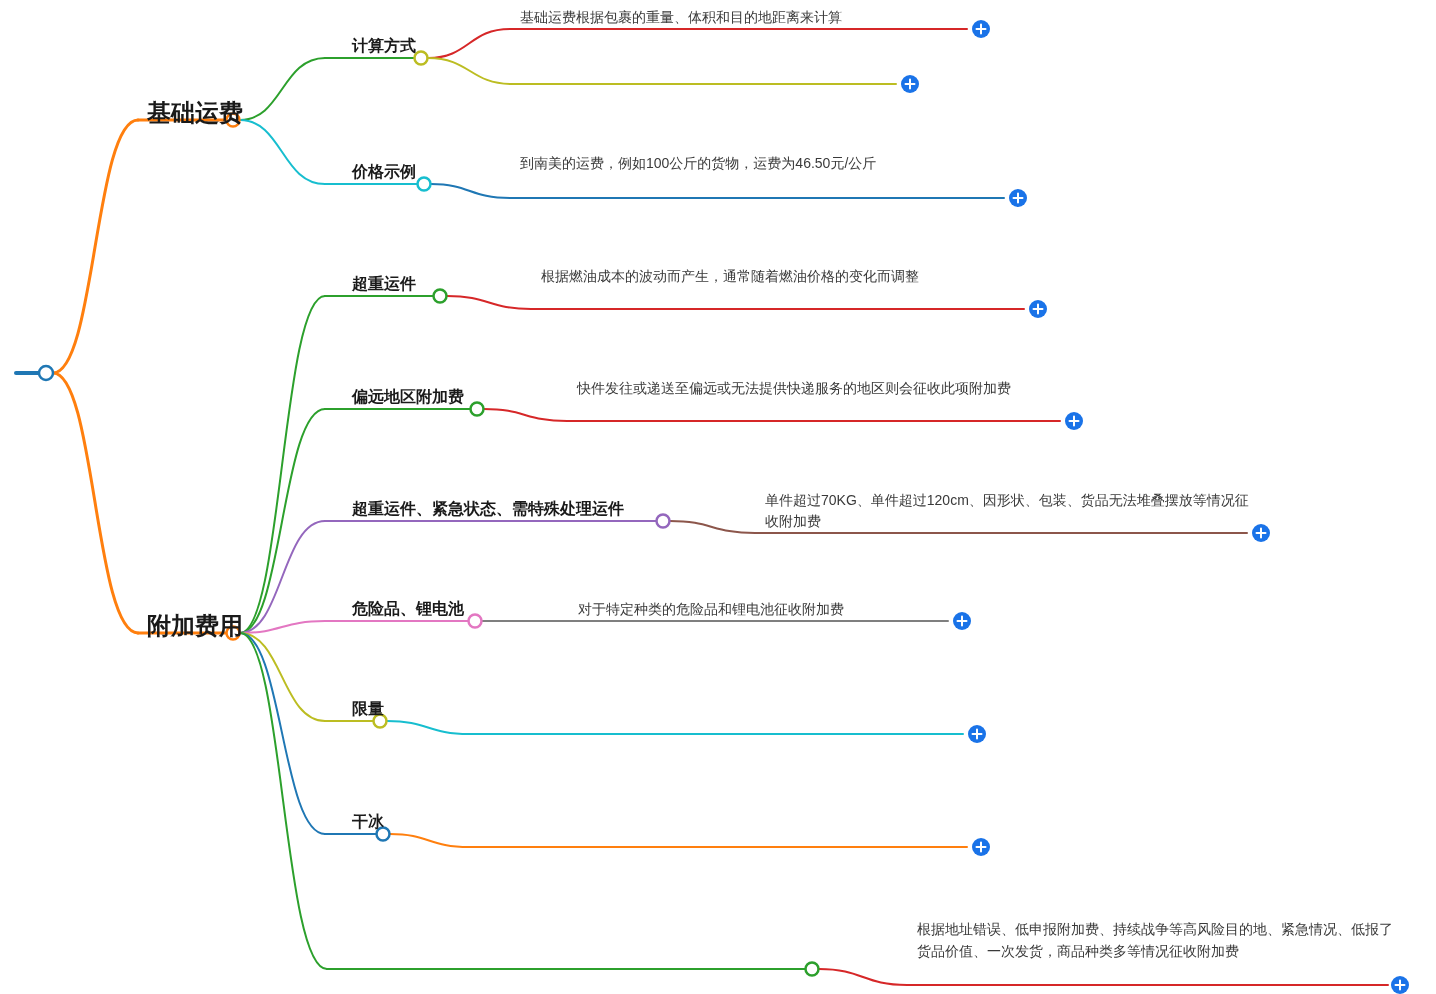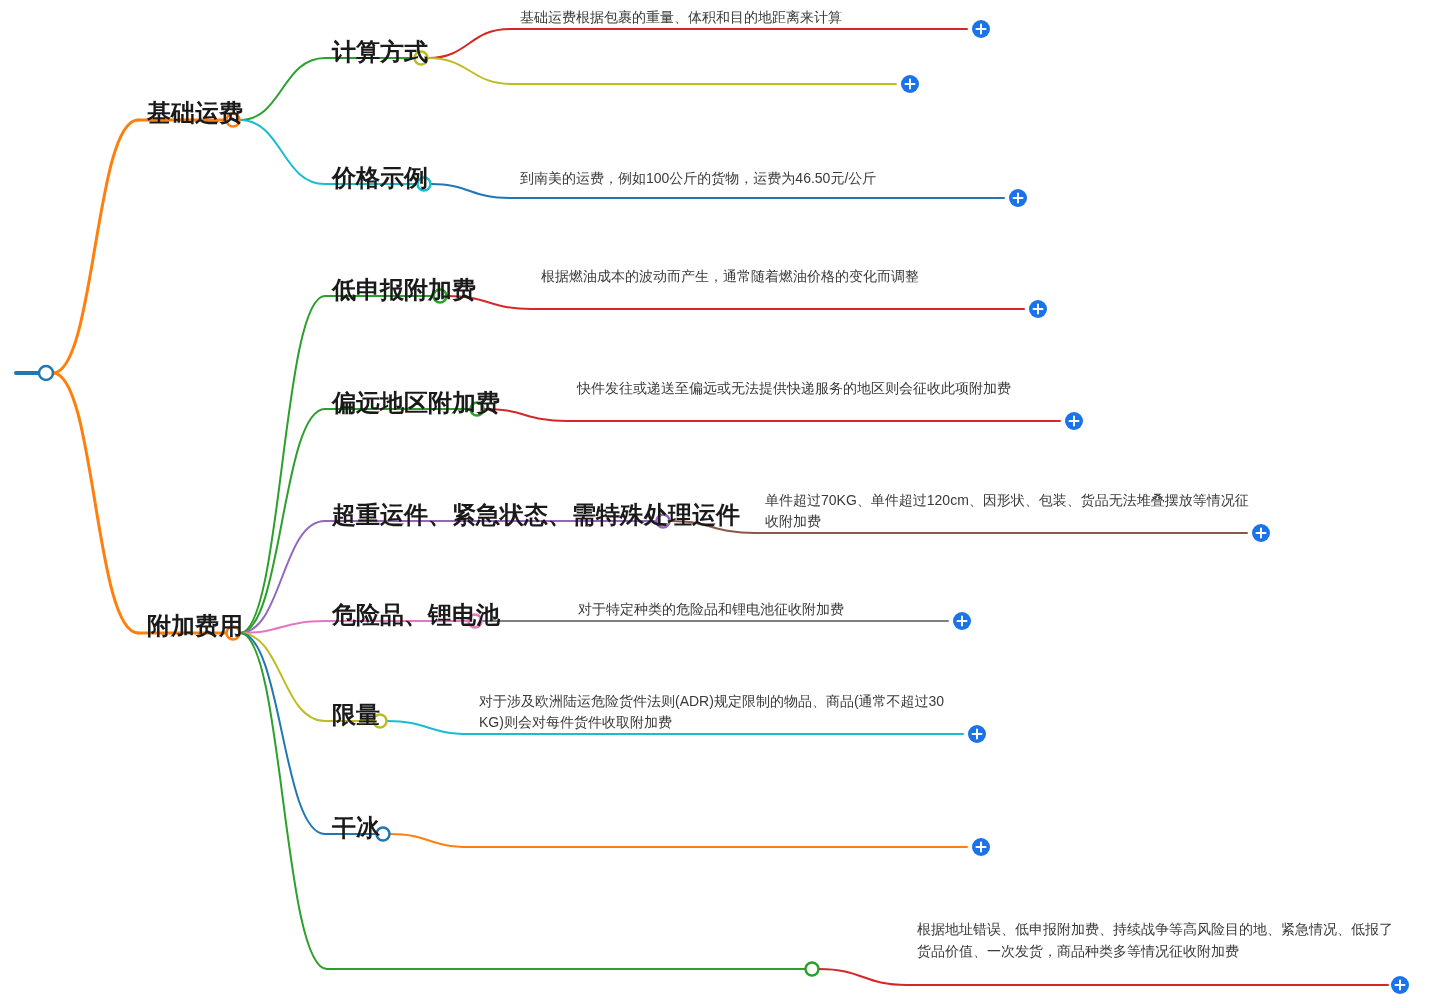--- a/index.html
+++ b/index.html
@@ -1,21 +1,21 @@
 <!DOCTYPE html>
 <html><head>
 <meta charset="utf-8">
 <style>
   html,body{margin:0;padding:0;background:#ffffff;}
   .stage{position:relative;width:1436px;height:994px;background:#ffffff;overflow:hidden;
          font-family:"Liberation Sans","DejaVu Sans",sans-serif;}
   .stage > svg{position:absolute;left:0;top:0;}
   .lbl{position:absolute;font-weight:bold;color:#1a1a1a;white-space:nowrap;}
   .lv1{font-size:24px;}
-  .lv2{font-size:24px;}
+  .lv2{font-size:16px;margin-left:20px;}
   .lbl.wrapped{white-space:normal;line-height:22px;word-break:break-all;}
   .leaf{position:absolute;font-size:14px;color:#3a3a3a;line-height:21px;word-break:break-all;}
   .leaf.nowrap{white-space:nowrap;}
   path,line{fill:none;stroke-linecap:round;}
   .s-orange{stroke:#ff7f0e}.s-green{stroke:#2ca02c}.s-red{stroke:#d62728}
   .s-blue{stroke:#1f77b4}.s-cyan{stroke:#17becf}.s-olive{stroke:#bcbd22}
   .s-purple{stroke:#9467bd}.s-brown{stroke:#8c564b}.s-pink{stroke:#e377c2}
   .s-gray{stroke:#7f7f7f}
   .w3{stroke-width:3}.w2{stroke-width:2}
   .node{fill:#ffffff;stroke-width:2.5;}
@@ -136,29 +136,28 @@
       <circle r="9" fill="#1a73e8"></circle>
         <path class="plus" d="M-4.5 0H4.5M0 -4.5V4.5"></path>
       </g>
   </svg>
 
   <div class="lbl lv1" style="left:147px;top:97px">基础运费</div>
   <div class="lbl lv1" style="left:147px;top:610px">附加费用</div>
 
   <div class="lbl lv2" style="left:332px;top:36px">计算方式</div>
   <div class="lbl lv2" style="left:332px;top:162px">价格示例</div>
-  <div class="lbl lv2" style="left:332px;top:274px">低申报附加费</div>
+  <div class="lbl lv2" style="left:332px;top:274px">超重运件</div>
   <div class="lbl lv2" style="left:332px;top:387px">偏远地区附加费</div>
   <div class="lbl lv2" style="left:332px;top:499px">超重运件、紧急状态、需特殊处理运件</div>
   <div class="lbl lv2" style="left:332px;top:599px">危险品、锂电池</div>
   <div class="lbl lv2" style="left:332px;top:699px">限量</div>
   <div class="lbl lv2" style="left:332px;top:812px">干冰</div>
 
   <div class="leaf nowrap" style="left:520px;top:7px">基础运费根据包裹的重量、体积和目的地距离来计算</div>
-  <div class="leaf" style="left:520px;top:168px;width:468px">到南美的运费，例如100公斤的货物，运费为46.50元/公斤</div>
+  <div class="leaf" style="left:520px;top:153px;width:468px">到南美的运费，例如100公斤的货物，运费为46.50元/公斤</div>
   <div class="leaf" style="left:577px;top:378px;width:488px">快件发往或递送至偏远或无法提供快递服务的地区则会征收此项附加费</div>
   <div class="leaf" style="left:541px;top:266px;width:474px">根据燃油成本的波动而产生，通常随着燃油价格的变化而调整</div>
   <div class="leaf" style="left:765px;top:490px;width:488px">单件超过70KG、单件超过120cm、因形状、包装、货品无法堆叠摆放等情况征收附加费</div>
   <div class="leaf nowrap" style="left:578px;top:599px">对于特定种类的危险品和锂电池征收附加费</div>
-  <div class="leaf" style="left:479px;top:691px;width:468px">对于涉及欧洲陆运危险货件法则(ADR)规定限制的物品、商品(通常不超过30KG)则会对每件货件收取附加费</div>
   <div class="leaf" style="left:917px;top:918px;width:476px;line-height:22px">根据地址错误、低申报附加费、持续战争等高风险目的地、紧急情况、低报了货品价值、一次发货，商品种类多等情况征收附加费</div>
 
 </div>
 
 </body></html>

